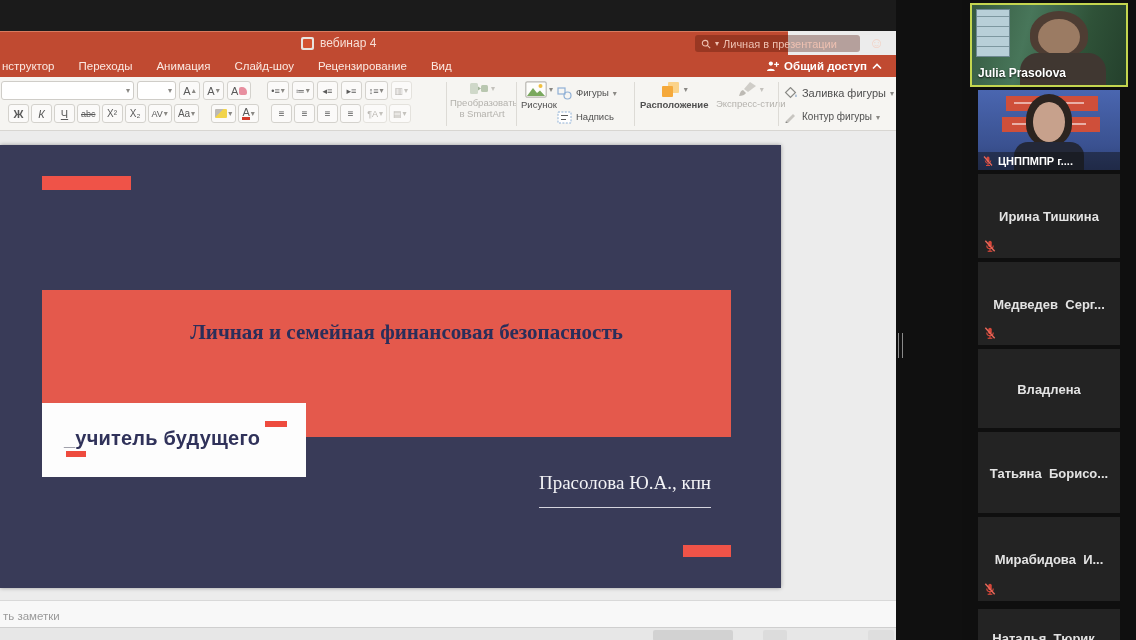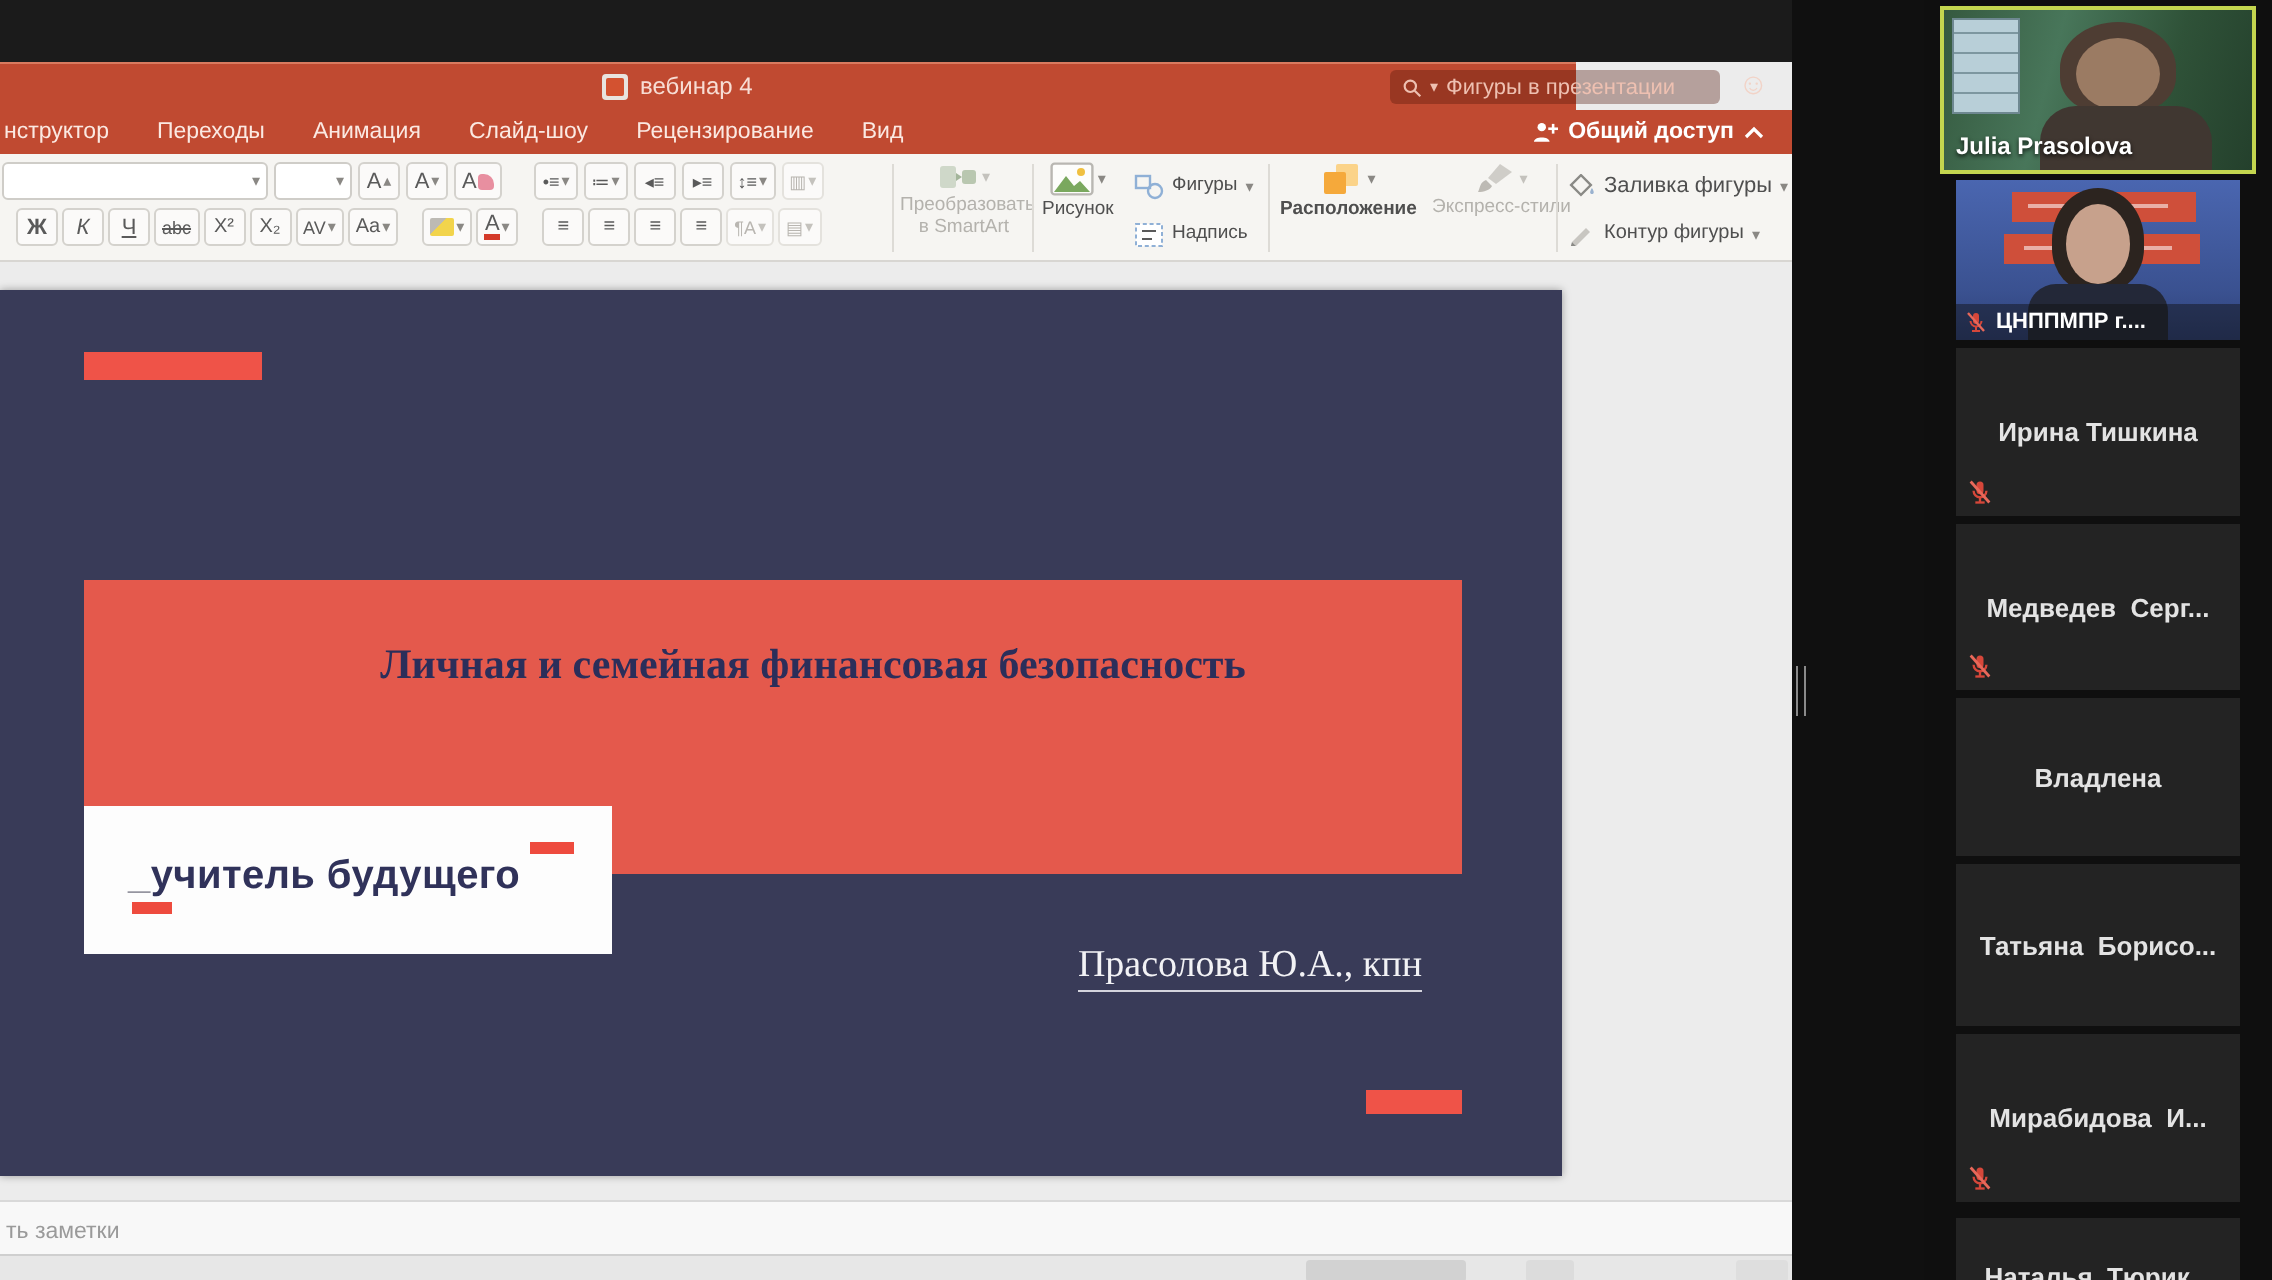--- a/index.html
+++ b/index.html
@@ -51,21 +51,21 @@
   .acc-top { position:absolute; left:42px; top:31px; width:89px; height:14px; background:#ef5348; }
   .banner { position:absolute; left:42px; top:145px; width:689px; height:147px; background:#e4594c; }
   .banner-title { position:absolute; left:60px; right:20px; top:30px; text-align:center;
                   font-family:"Liberation Serif", serif; font-weight:bold; font-size:21px; color:#2b2e5a; }
   .logo-box { position:absolute; left:42px; top:258px; width:264px; height:74px; background:#fdfdfd; }
   .logo-line { position:absolute; left:22px; top:24px; font-size:20px; font-weight:bold; color:#30325a; letter-spacing:.2px; white-space:nowrap; }
   .logo-prefix { color:#8a8a96; }
   .logo-dash-top { position:absolute; left:223px; top:18px; width:22px; height:6px; background:#ee4b3e; }
   .logo-dash-bot { position:absolute; left:24px; top:48px; width:20px; height:6px; background:#ee4b3e; }
   .author { position:absolute; right:70px; top:327px; font-family:"Liberation Serif", serif; font-size:19px; color:#f2f2f5;
-            border-bottom:1px solid rgba(240,240,245,.85); padding-bottom:1px; white-space:nowrap; }
+            border-bottom:1px solid rgba(240,240,245,.85); padding-bottom:13px; white-space:nowrap; }
   .acc-bot { position:absolute; left:683px; top:400px; width:48px; height:12px; background:#ef5348; }
 
   .notesbar { position:absolute; left:0; top:600px; width:896px; height:27px; background:#f8f8f8; border-top:1px solid #d9d9d9; }
   .notes-text { position:absolute; left:3px; top:9px; font-size:11.5px; color:#9a9a9a; }
   .taskbar { position:absolute; left:0; top:627px; width:896px; height:13px; background:#e7e7e7; border-top:1px solid #cfcfcf; }
   .tb-item { position:absolute; top:2px; height:11px; border-radius:2px; background:#d2d2d2; }
 
   
   .divider-zone { position:absolute; left:896px; top:0; width:66px; height:640px; background:#101010; }
   .div-handle { position:absolute; left:2px; top:333px; width:5px; height:25px; border-left:1px solid #8a8a8a; border-right:1px solid #8a8a8a; }
@@ -111,21 +111,21 @@
       <div class="title-group">
         <span class="ppt-icon"></span>
         <span class="app-title">вебинар 4</span>
       </div>
       <div class="searchbox">
         <svg width="10" height="10" viewBox="0 0 12 12">
           <circle cx="5" cy="5" r="3.4" fill="none" stroke="#eec0b1" stroke-width="1.3"></circle>
           <line x1="7.6" y1="7.6" x2="11" y2="11" stroke="#eec0b1" stroke-width="1.3"></line>
         </svg>
         <span class="mini-arrow">▾</span>
-        <span class="ph">Фигуры в презентации</span>
+        <span class="ph">Личная в презентации</span>
       </div>
       <div class="smiley">☺</div>
     </div>
 
     <div class="menubar">
       <div class="tabs">
         <span class="tab">нструктор</span>
         <span class="tab">Переходы</span>
         <span class="tab">Анимация</span>
         <span class="tab">Слайд-шоу</span>
@@ -272,21 +272,21 @@
               <svg width="22" height="17" viewBox="0 0 22 17">
                 <rect x="0.8" y="0.8" width="20.4" height="15.4" rx="1.5" fill="#fdfdfb" stroke="#b9b7b2" stroke-width="1.2"></rect>
                 <circle cx="15.5" cy="5" r="2" fill="#f0c040"></circle>
                 <polygon points="2,15 8,7 12,12 15,9.5 20,15" fill="#7aa85e"></polygon>
               </svg>
               <span class="glyph8">▾</span>
             </span>
             <span class="rlabel">Рисунок</span>
           </div>
         </div>
-        <div style="position:absolute; left:46px; top:4px;">
+        <div style="position:absolute; left:36px; top:4px;">
           <div class="hrowbtn">
             <svg width="15" height="13" viewBox="0 0 15 13">
               <rect x="1" y="1" width="7" height="6" fill="none" stroke="#8fb0d6" stroke-width="1.2"></rect>
               <circle cx="10.5" cy="8.5" r="3.5" fill="none" stroke="#8fb0d6" stroke-width="1.2"></circle>
             </svg>
             <span class="rlabel">Фигуры</span>
             <span class="glyph8">▾</span>
           </div>
           <div class="hrowbtn">
             <svg width="15" height="13" viewBox="0 0 15 13">

